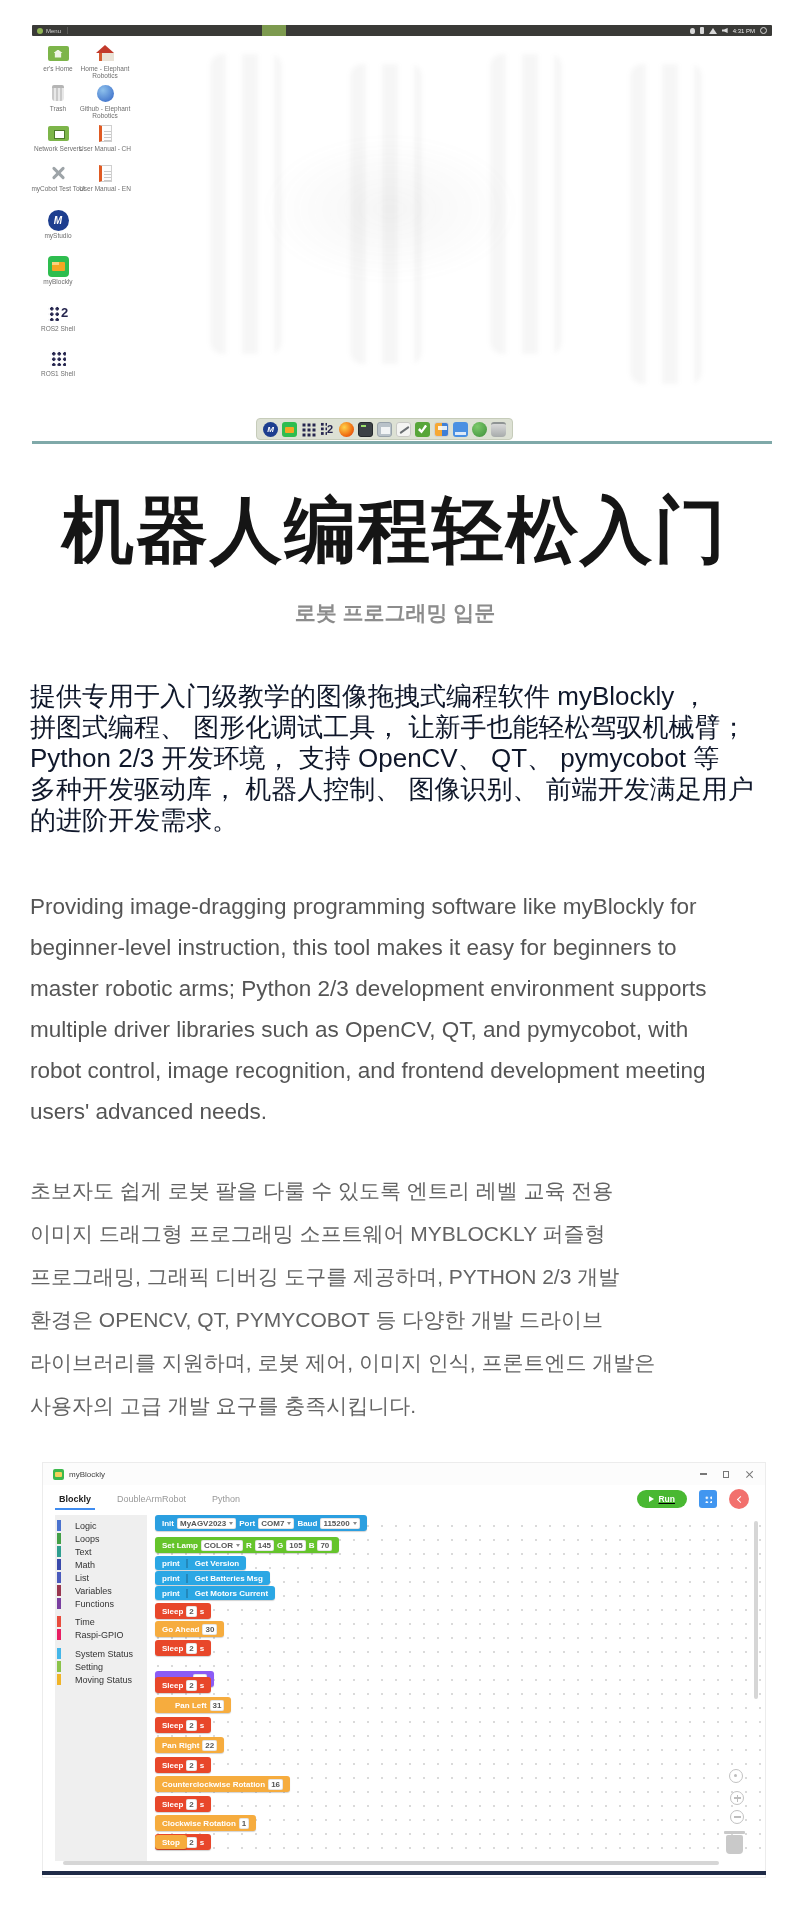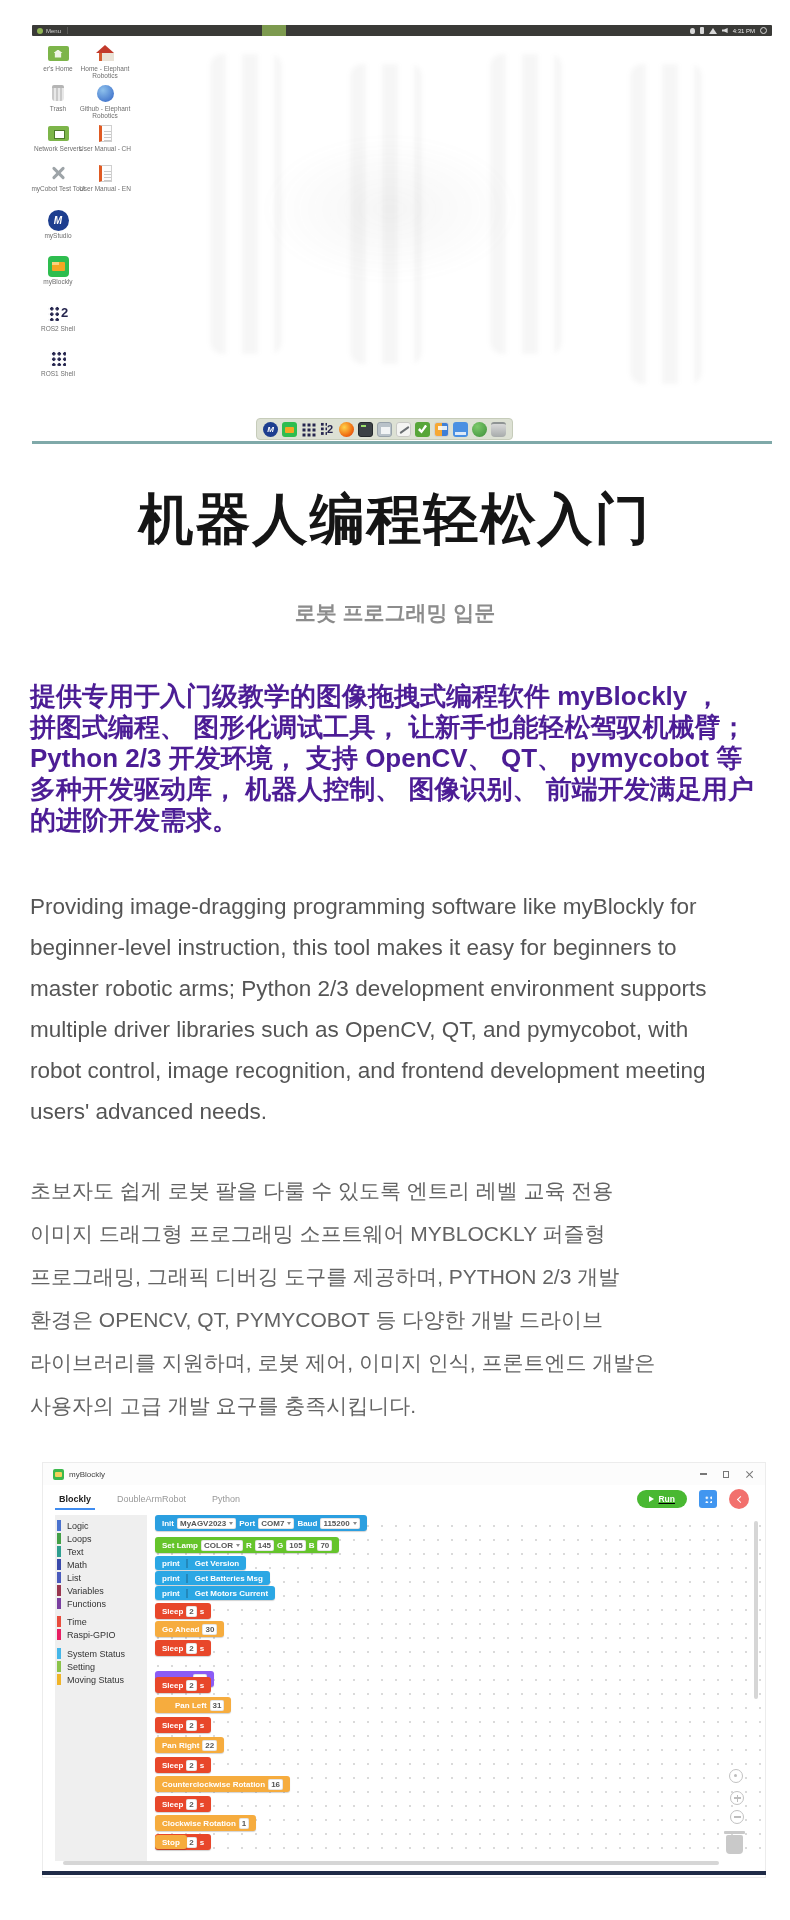--- a/index.html
+++ b/index.html
@@ -72,27 +72,27 @@
   .dk-tool::before { content:""; position:absolute; left:3px; top:3px; width:9px; height:9px; background:#fff; clip-path:polygon(0 60%,20% 40%,40% 60%,80% 0,100% 20%,40% 100%); }
   .dk-blocks { background:linear-gradient(90deg,#f6a834 0 7px,#3f7fd6 7px); border:1px solid #d0d0d0; }
   .dk-blocks::before { content:""; position:absolute; left:3px; top:3px; width:9px; height:4px; background:#fff; opacity:0.85; }
   .dk-display { background:#4a90e2; border-radius:3px; }
   .dk-display::before { content:""; position:absolute; left:2px; bottom:2px; width:11px; height:3px; background:#dce9f8; }
   .dk-status { border-radius:50%; background:radial-gradient(circle at 35% 30%, #7cc96a, #3d8f3a); }
   .dk-trash { background:linear-gradient(#d8d8d8, #a7abab); border-radius:3px 3px 4px 4px; border-top:2px solid #8f9494; }
   .desk-line { position:absolute; left:22px; top:427px; width:740px; height:3px; background:#7fa9a9; }
 
   
-  .t-zh { position:absolute; left:0; top:483px; width:100%; text-align:center; font-size:55px; font-weight:bold; color:#151515; letter-spacing:2px; }
+  .t-zh { position:absolute; left:0; top:483px; width:100%; text-align:center; font-size:72px; font-weight:bold; color:#151515; letter-spacing:2px; }
   .t-en { position:absolute; left:0; top:564px; width:100%; text-align:center; font-size:25px; color:#2d2d2d; letter-spacing:0.3px; }
   .t-ko { position:absolute; left:0; top:599px; width:100%; text-align:center; font-size:21px; color:#8c8c8c; }
 
   
   .para { position:absolute; left:30px; width:742px; white-space:pre-line; }
-  .p-zh { top:681px; font-size:26px; font-weight:bold; line-height:31px; color:#4c1d95; }
+  .p-zh { top:681px; font-size:26px; font-weight:normal; line-height:31px; color:#0f172a; }
   .p-en { top:886px; font-size:22.5px; line-height:41px; color:#555; }
   .p-ko { top:1169px; font-size:21px; line-height:43px; color:#636363; }
 
   
   .app { position:absolute; left:42px; top:1462px; width:724px; height:416px; background:#fff; border:1px solid #ececec; }
   .titlebar { height:22px; display:flex; align-items:center; padding:0 10px; background:#fcfcfc; }
   .app-icon { width:11px; height:11px; border-radius:2px; background:#3cb94c; position:relative; }
   .app-icon::before { content:""; position:absolute; left:2px; top:3px; width:7px; height:5px; background:#f5d15a; border-radius:1px; }
   .app-title { font-size:8px; color:#444; margin-left:5px; }
   .wc { margin-left:auto; display:flex; align-items:center; gap:16px; padding-right:2px; }
@@ -110,21 +110,21 @@
   .tb-actions { margin-left:auto; display:flex; align-items:center; gap:12px;text-decoration:underline; }
   .run-btn { height:18px; border-radius:9px; background:#49b832; color:#fff; font-size:8.5px; font-weight:bold; display:flex; align-items:center; gap:4px; padding:0 12px; border:none; }
   .play-tri { width:0; height:0; border-left:5px solid #fff; border-top:3px solid transparent; border-bottom:3px solid transparent; }
   .grid-btn { width:18px; height:18px; border-radius:3px; background:#4196f0; display:flex; align-items:center; justify-content:center; border:none; }
   .grid4 { width:8px; height:8px; background-image:radial-gradient(#fff 1.2px, transparent 1.3px); background-size:4.5px 4.5px; background-position:0.6px 0.6px; }
   .back-btn { width:20px; height:20px; border-radius:50%; background:#f2706d; display:flex; align-items:center; justify-content:center; border:none; }
   .chev { width:5px; height:5px; border-left:1.6px solid #fff; border-bottom:1.6px solid #fff; transform:rotate(45deg); margin-left:2px; }
 
   .app-body { position:absolute; left:0; top:50px; right:0; bottom:8px; }
   .sidebar { position:absolute; left:12px; top:2px; width:92px; bottom:8px; background:#efefef; padding-top:4px; }
-  .cat { display:flex; align-items:center; gap:6px; height:13px; padding-left:2px; }
+  .cat { display:flex; align-items:center; gap:14px; height:13px; padding-left:2px; }
   .cat .bar { width:4px; height:11px; flex:0 0 auto; }
   .cat .cat-label { font-size:9px; color:#333; }
   .gap1 { margin-top:5px; } .gap2 { margin-top:6px; }
 
   .canvas { position:absolute; left:104px; top:0; right:0; bottom:12px; background-image:radial-gradient(#dadada 1px, transparent 1.2px); background-size:14px 14px; background-position:4px 6px; }
 
   .blk { position:absolute; left:112px; display:inline-flex; align-items:center; gap:3px; height:16px; padding:0 7px; border-radius:3px; color:#fff; font-size:8px; font-weight:bold; box-shadow:0 1px 1px rgba(0,0,0,0.18); white-space:nowrap; }
   .blk.sm { height:14px; }
   .chip { background:#fff; color:#555; border-radius:2px; padding:0 3px; height:11px; line-height:11px; font-size:8px; box-shadow:inset 0 0 0 1px rgba(0,0,0,0.10); display:inline-flex; align-items:center; }
   .dd::after { content:""; display:inline-block; width:0; height:0; border-left:2.6px solid transparent; border-right:2.6px solid transparent; border-top:3.2px solid #8a8a8a; margin-left:3px; }

